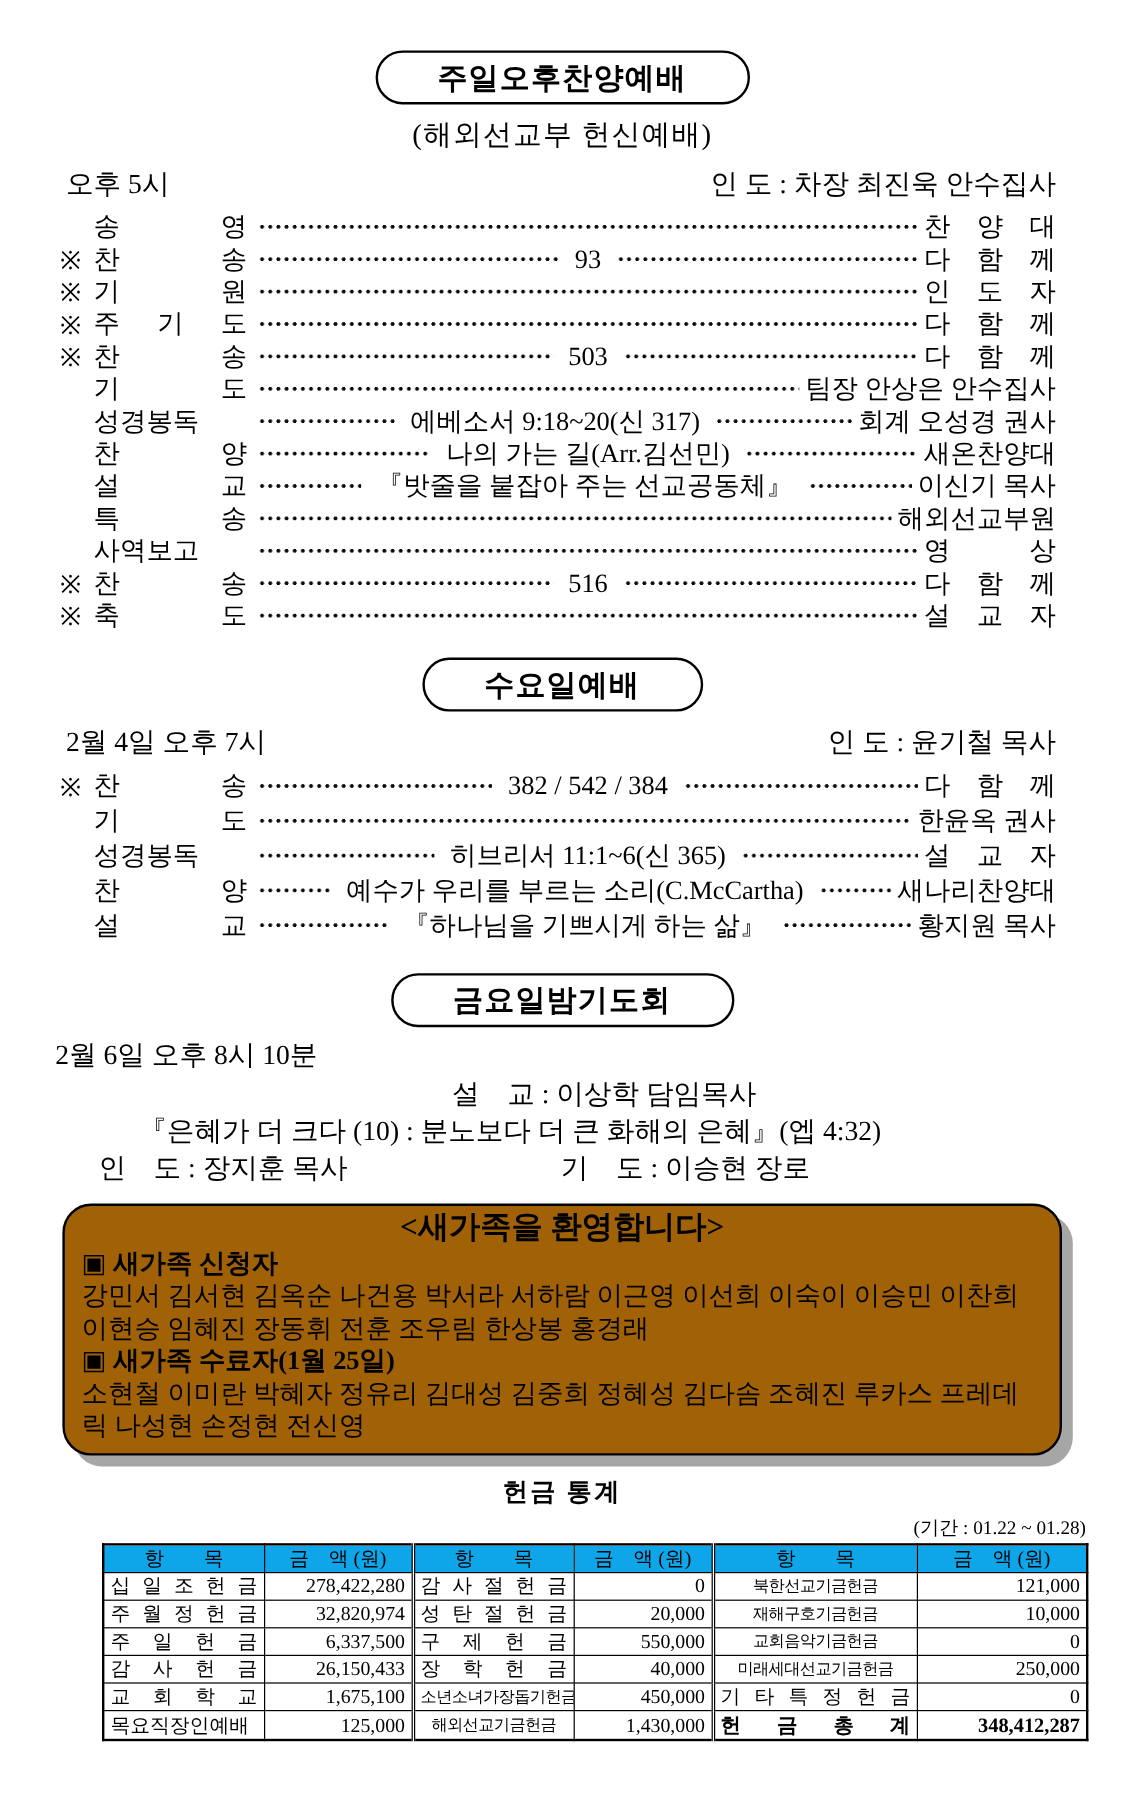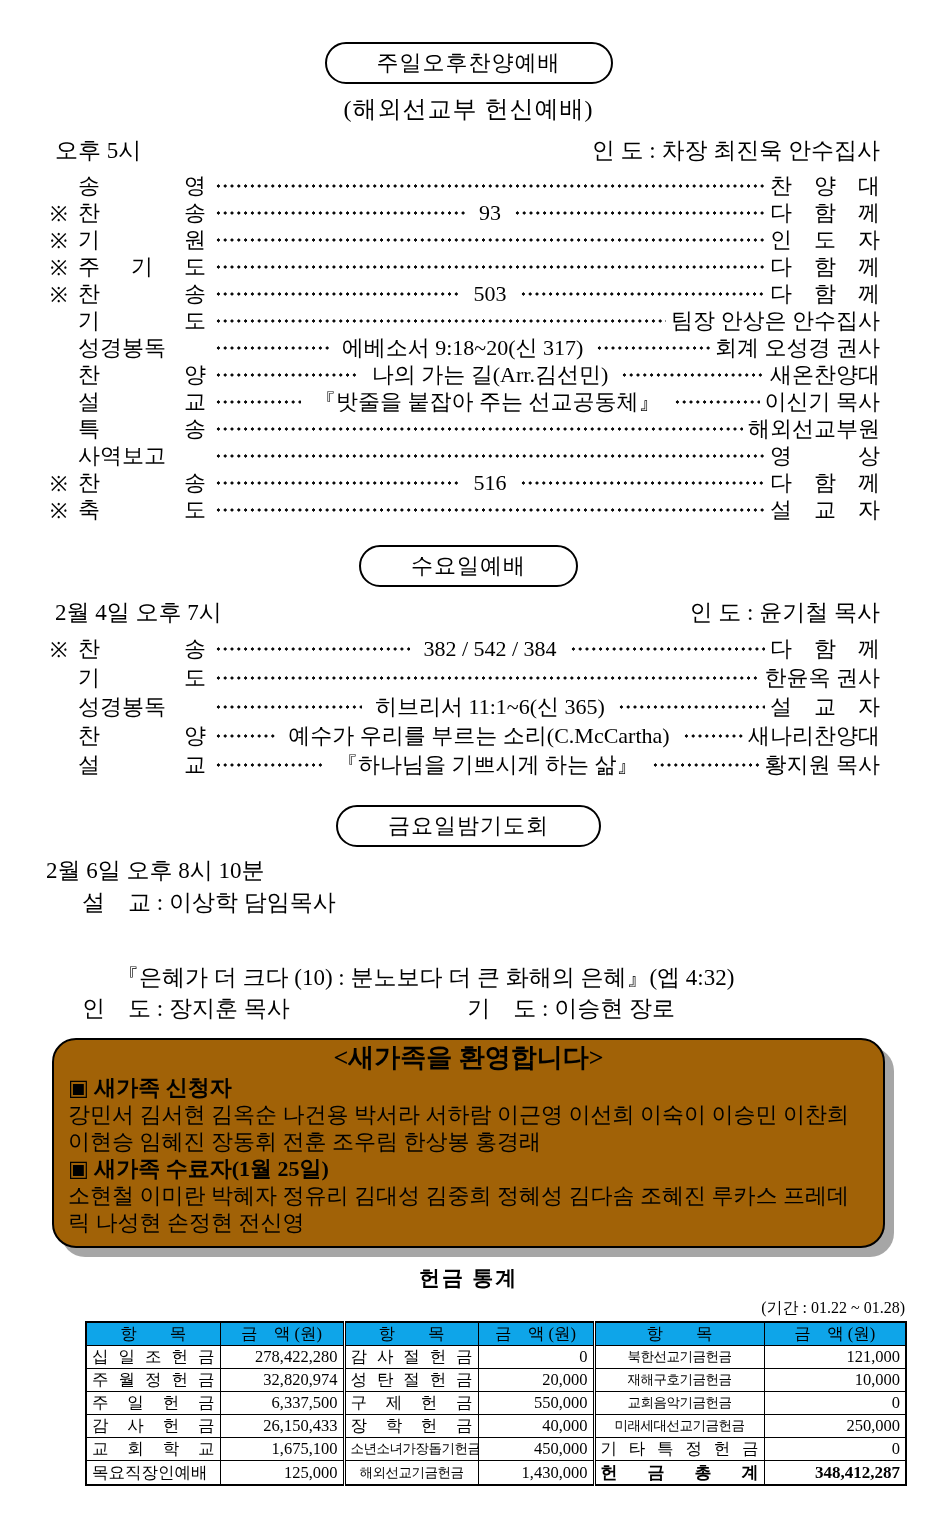--- a/index.html
+++ b/index.html
@@ -2,43 +2,43 @@
 <html><head>
 <meta charset="utf-8">
 <style>
   * { margin:0; padding:0; box-sizing:border-box; }
   html,body { width:937px; background:#ffffff; color:#000; }
   body { height:1513px; overflow:hidden; font-family:"Liberation Serif","DejaVu Serif",serif; }
 
   .section-header-wrap { display:flex; justify-content:center; }
   .section-header {
     border:2px solid #000; border-radius:26px; background:#fff;
-    font-family:"Liberation Sans","DejaVu Sans",sans-serif; font-weight:400;
-    font-size:22px; padding:4px 50px; letter-spacing:1px; text-align:center;
+    font-family:"Liberation Sans","DejaVu Sans",sans-serif; font-weight:700;
+    font-size:25px; padding:4px 50px; letter-spacing:1px; text-align:center;
   }
   .sec1 .section-header-wrap { padding-top:42px; }
   .subtitle { text-align:center; font-size:24px; margin-top:9px; letter-spacing:1px; }
   .info-row { display:flex; justify-content:space-between; margin:10px 57px 6px 55px; font-size:23px;gap:16px; }
   .order-list { margin:4px 57px 0 50px; }
   .order-line { display:flex; align-items:center; height:27px; font-size:22px; }
   .sec2 .order-line { height:29px; }
   .order-mark { width:28px; font-size:21px; }
   .order-label { width:128px; text-align:justify; text-align-last:justify; margin-right:4px; }
   .order-center { margin:0 8px; white-space:nowrap; }
   .order-right { text-align:right; white-space:pre; }
   .dots { flex:1 1 0; height:6px; align-self:center; margin:0 5px; min-width:8px;
     background-image:radial-gradient(circle, #0a0a0a 1.45px, transparent 1.75px);
     background-size:6.8px 6px; background-repeat:repeat-x; background-position:left center; }
 
   .sec2 .section-header-wrap { padding-top:22px; }
   .sec3 .section-header-wrap { padding-top:26px; }
 
   .friday-lines { margin:6px 12px 0 48px; font-size:23px; }
   .friday-lines .fline { height:31px; display:flex; align-items:center; white-space:pre; }
-  .fline.indent { padding-left:68px;margin-top:44px; }
+  .fline.indent { padding-left:68px; }
   .fline .right-part { margin-left:auto; }
 
   .welcome-box {
     margin:14px 0 0 52px; width:833px; min-height:193px;
     border:2px solid #000; border-radius:24px; background:#a16207;
     box-shadow:9px 9px 0 rgba(0,0,0,0.35);
     padding:0 14px 10px 14px;
   }
   .welcome-title { text-align:center; font-weight:700; font-size:26px; height:34px; }
   .welcome-box .wline { font-size:22px; line-height:27px; }
@@ -216,21 +216,21 @@
 </div>
 
 <div class="sec3">
   <div class="section-header-wrap">
     <div class="section-header">금요일밤기도회</div>
   </div>
   <div class="friday-lines">
     <div class="fline" style="margin-left:-2px; height:34px;">
       <span>2월 6일 오후 8시 10분</span>
     </div>
-    <div class="fline" style="padding-left:34px;">
+    <div class="fline" style="padding-left:34px;justify-content:center;">
       <span>설　교 : 이상학 담임목사</span>
     </div>
     <div class="fline indent">
       <span>『은혜가 더 크다 (10) : 분노보다 더 큰 화해의 은혜』(엡 4:32)</span>
     </div>
     <div class="fline" style="padding-left:34px;">
       <span>인　도 : 장지훈 목사</span>
       <span class="right-part" style="margin-right:250px;">기　도 : 이승현 장로</span>
     </div>
   </div>

